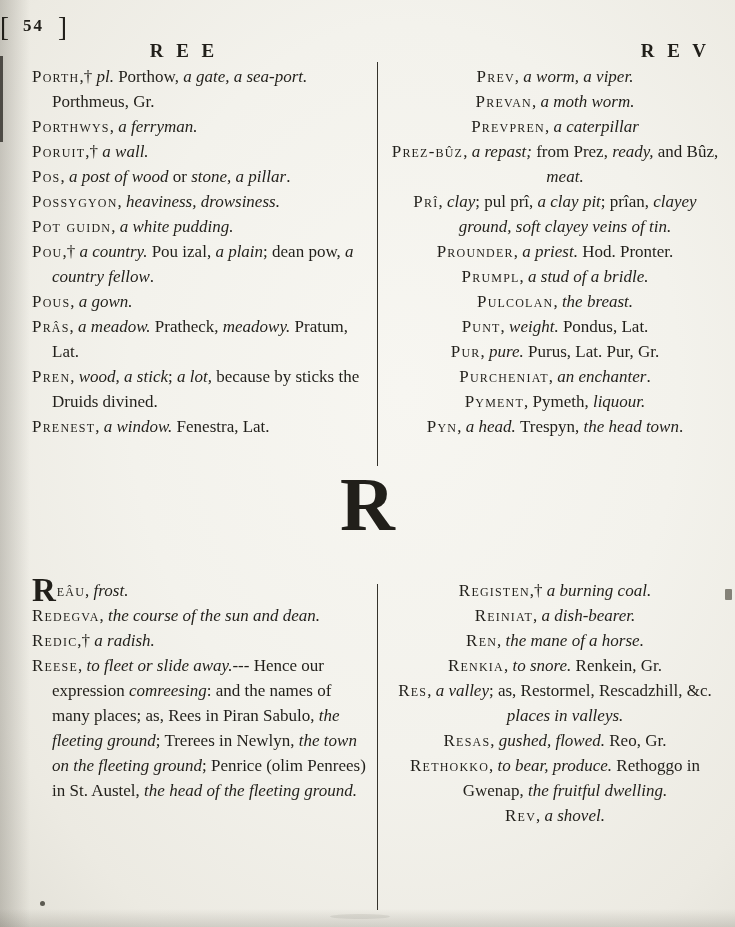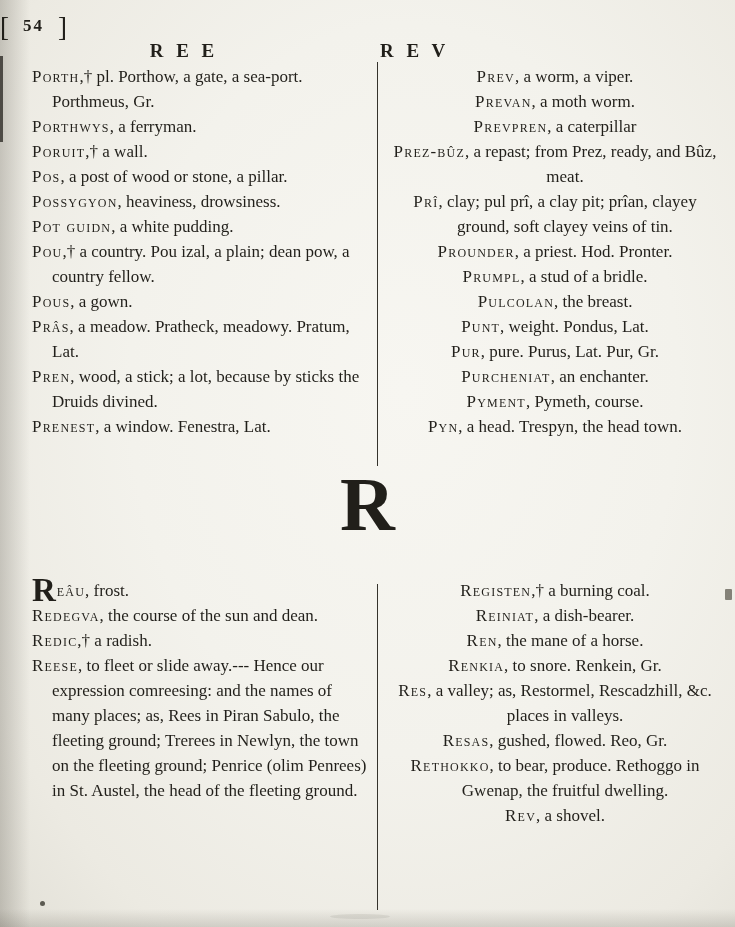--- a/index.html
+++ b/index.html
@@ -23,36 +23,36 @@
   .margin-mark{position:absolute;left:725px;top:589px;width:7px;height:11px;background:#4a463c;opacity:.65;border-radius:1px;}
   .smudge{position:absolute;left:330px;top:914px;width:60px;height:5px;background:rgba(40,38,30,0.08);border-radius:50%;}
 
   .pagenum-row{position:absolute;top:12px;left:0;width:100%;text-align:left;}
   .pagenum-row .bracket{font-size:27px;vertical-align:-3px;font-weight:500;}
   .pagenum-row .num{font-size:17px;font-weight:bold;letter-spacing:2px;margin:0 14px;vertical-align:2px;}
 
   .colheads{position:absolute;top:40px;left:0;width:100%;}
   .colhead{position:absolute;font-size:19px;font-weight:bold;letter-spacing:4px;}
   .colhead.left{left:0;width:368px;text-align:center;}
-  .colhead.right{left:380px;width:330px;text-align:left;}
+  .colhead.right{left:380px;width:330px;text-align:right;}
 
   .cols{position:absolute;display:flex;}
   .cols.s1{top:64px;left:32px;width:690px;}
   .cols.s2{top:578px;left:32px;width:690px;}
   .col{font-size:17px;line-height:25px;}
   .col.lcol{width:338px;margin-right:20px;}
   .col.rcol{width:330px;text-align:center;}
 
   .divider{position:absolute;width:1px;background:#35332c;}
   .divider.d1{left:377px;top:62px;height:404px;}
   .divider.d2{left:377px;top:584px;height:326px;}
 
   .entry{padding-left:20px;text-indent:-20px;}
   .seg-hw{font-variant:small-caps;letter-spacing:1.2px;}
-  .seg-it{}
+  .seg-it{font-style:italic;}
   .seg-rm{font-style:normal;}
   .seg-dc{font-size:33px;font-weight:600;line-height:0;vertical-align:-5px;letter-spacing:1px;}
 
   .big-letter{position:absolute;top:466px;left:0;width:735px;text-align:center;
     font-size:76px;font-weight:bold;line-height:1;color:#211f1a;}
 </style>
 </head>
 <body>
 
 <div class="page">
@@ -92,21 +92,21 @@
         <div class="entry"><span class="seg-hw">Prevan</span><span class="seg-rm">, </span><span class="seg-it">a moth worm.</span></div>
         <div class="entry"><span class="seg-hw">Prevpren</span><span class="seg-rm">, </span><span class="seg-it">a caterpillar</span></div>
         <div class="entry"><span class="seg-hw">Prez-bûz</span><span class="seg-rm">, </span><span class="seg-it">a repast; </span><span class="seg-rm">from Prez, </span><span class="seg-it">ready, </span><span class="seg-rm">and Bûz, </span><span class="seg-it">meat.</span></div>
         <div class="entry"><span class="seg-hw">Prî</span><span class="seg-rm">, </span><span class="seg-it">clay</span><span class="seg-rm">; pul prî, </span><span class="seg-it">a clay pit</span><span class="seg-rm">; prîan, </span><span class="seg-it">clayey ground, soft clayey veins of tin.</span></div>
         <div class="entry"><span class="seg-hw">Prounder</span><span class="seg-rm">, </span><span class="seg-it">a priest. </span><span class="seg-rm">Hod. Pronter.</span></div>
         <div class="entry"><span class="seg-hw">Prumpl</span><span class="seg-rm">, </span><span class="seg-it">a stud of a bridle.</span></div>
         <div class="entry"><span class="seg-hw">Pulcolan</span><span class="seg-rm">, </span><span class="seg-it">the breast.</span></div>
         <div class="entry"><span class="seg-hw">Punt</span><span class="seg-rm">, </span><span class="seg-it">weight. </span><span class="seg-rm">Pondus, Lat.</span></div>
         <div class="entry"><span class="seg-hw">Pur</span><span class="seg-rm">, </span><span class="seg-it">pure. </span><span class="seg-rm">Purus, Lat.  Pur, Gr.</span></div>
         <div class="entry"><span class="seg-hw">Purcheniat</span><span class="seg-rm">, </span><span class="seg-it">an enchanter</span><span class="seg-rm">.</span></div>
-        <div class="entry"><span class="seg-hw">Pyment</span><span class="seg-rm">, Pymeth, </span><span class="seg-it">course.</span></div>
+        <div class="entry"><span class="seg-hw">Pyment</span><span class="seg-rm">, Pymeth, </span><span class="seg-it">liquour.</span></div>
         <div class="entry"><span class="seg-hw">Pyn</span><span class="seg-rm">, </span><span class="seg-it">a head. </span><span class="seg-rm">Trespyn, </span><span class="seg-it">the head town</span><span class="seg-rm">.</span></div>
       </div>
   </div>
   <div class="divider d1"></div>
 
   <div class="big-letter">R</div>
 
   <div class="cols s2">
     <div class="col lcol">
         <div class="entry"><span class="seg-dc">R</span><span class="seg-hw">eâu</span><span class="seg-rm">, </span><span class="seg-it">frost.</span></div>

